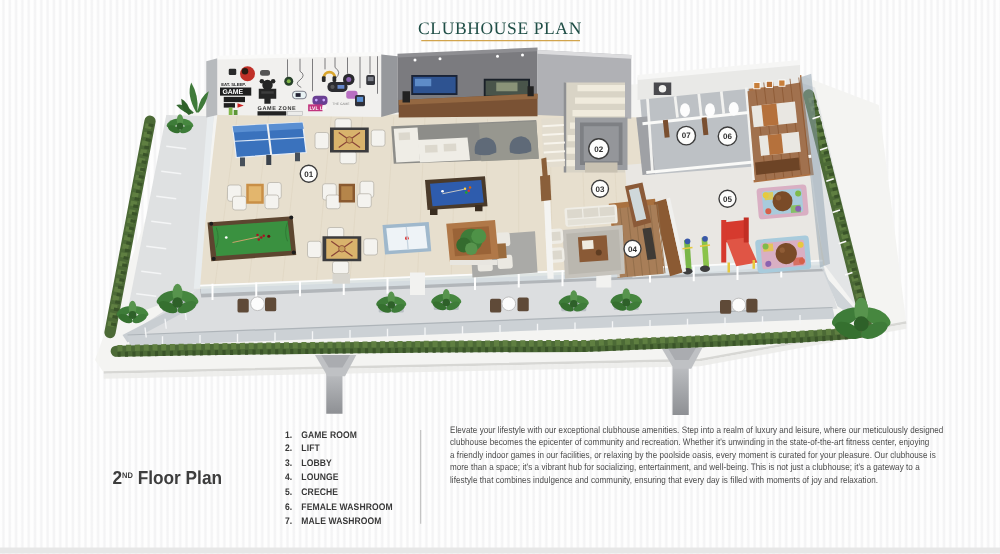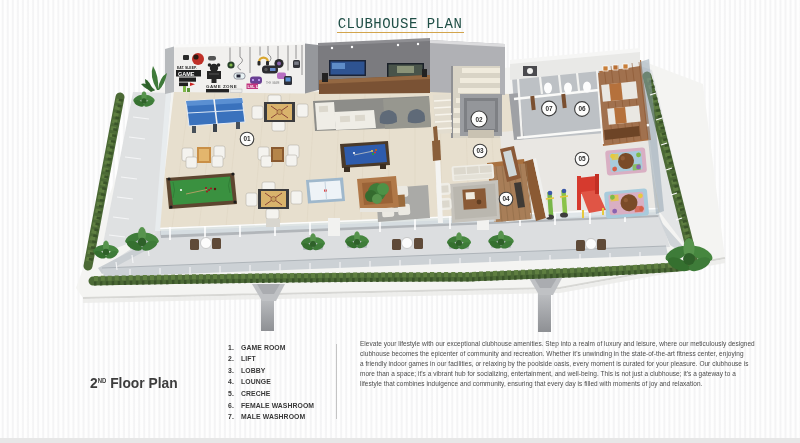--- a/index.html
+++ b/index.html
@@ -4,21 +4,21 @@
 <style>
 html,body{margin:0;padding:0;}
 body{
   width:800px;height:443px;overflow:hidden;position:relative;
   font-family:"Liberation Sans", sans-serif;
   background:repeating-linear-gradient(to right,#fefefe 0px,#fefefe 1.1px,#f4f4f5 2.4px,#f4f4f5 3.2px,#fefefe 4.3px,#fefefe 5.05px);
 }
 #botband{position:absolute;left:0;top:438px;width:800px;height:5px;background:#e7e7e7;}
 #title{
   position:absolute;left:0;top:16px;width:800px;text-align:center;
-  font-family:Liberation Mono, monospace;font-size:14px;letter-spacing:0.5px;
+  font-family:Liberation Serif, serif;font-size:14px;letter-spacing:0.5px;
   color:#1f4e46;font-weight:400;
 }
 #goldline{position:absolute;left:337px;top:31.5px;width:127px;height:1.4px;background:#d2a44c;}
 #floorplan-label{position:absolute;left:90px;top:374px;color:#3d3d3d;font-weight:bold;font-size:15px;transform:scaleX(0.92);transform-origin:left top;white-space:nowrap;}
 #floorplan-label sup{font-size:6.5px;vertical-align:5px;letter-spacing:0;}
 #legend{position:absolute;left:228px;top:341.5px;font-size:7.6px;font-weight:bold;color:#383838;letter-spacing:.1px;transform:scaleX(0.9);transform-origin:left top;white-space:nowrap;}
 #legend div{height:11.62px;line-height:11.62px;}
 #legend span.n{display:inline-block;width:14.5px;}
 #divider{position:absolute;left:336px;top:344px;width:1px;height:75px;background:#c4c4c4;}
 #para{

